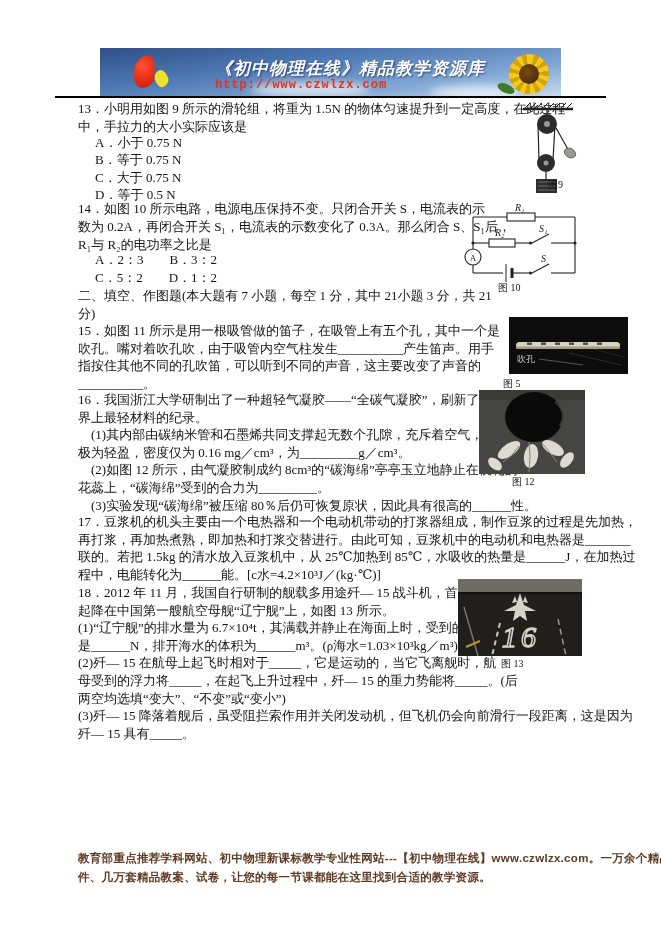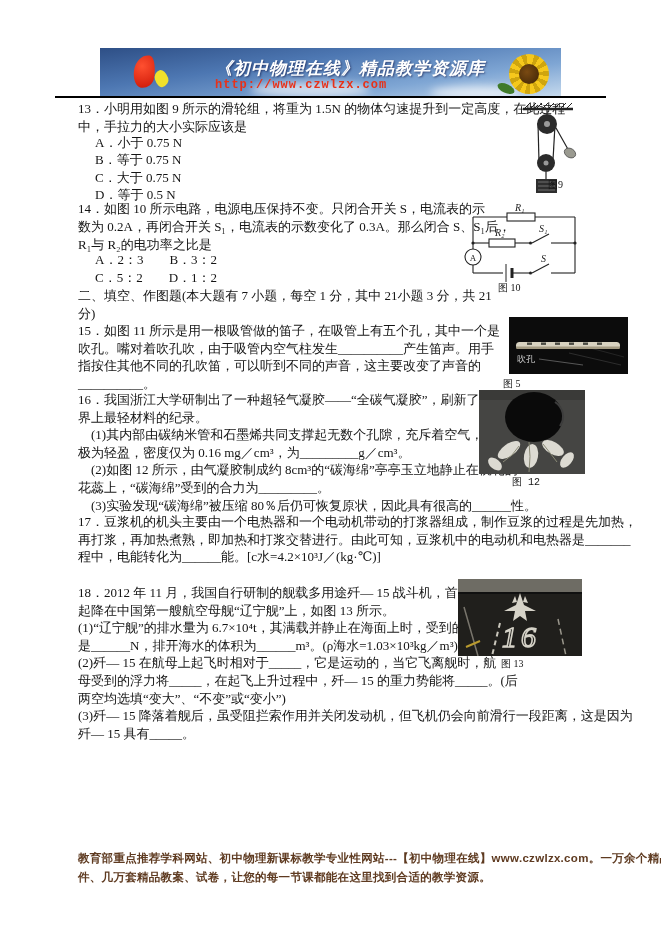--- a/index.html
+++ b/index.html
@@ -184,23 +184,23 @@
       <g fill="#dcdad2">
         <ellipse cx="30" cy="60" rx="13" ry="6" transform="rotate(-35 30 60)"></ellipse>
         <ellipse cx="52" cy="66" rx="7" ry="12" transform="rotate(10 52 66)"></ellipse>
         <ellipse cx="74" cy="58" rx="12" ry="6" transform="rotate(30 74 58)"></ellipse>
         <ellipse cx="88" cy="70" rx="9" ry="5" transform="rotate(-50 88 70)"></ellipse>
         <ellipse cx="16" cy="74" rx="8" ry="5" transform="rotate(40 16 74)"></ellipse>
       </g>
       <path d="M50,52 q2,14 0,30 M40,56 q-6,10 -16,16 M64,54 q8,10 14,18" stroke="#8a8a76" fill="none" stroke-width="1"></path>
     </svg>
   </div>
-  <div class="figlabel" style="left:512px; top:475px;font-family:Liberation Mono, monospace;">图 12</div>
-
-  <div class="tblock" style="left:78px; top:513px; line-height:17.6px;"><div class="tline">17．豆浆机的机头主要由一个电热器和一个电动机带动的打浆器组成，制作豆浆的过程是先加热，</div><div class="tline">再打浆，再加热煮熟，即加热和打浆交替进行。由此可知，豆浆机中的电动机和电热器是_______</div><div class="tline">程中，电能转化为______能。[c水=4.2×10³J／(kg·℃)]</div></div>
+  <div class="figlabel" style="left:512px; top:475px;">图 12</div>
+
+  <div class="tblock" style="left:78px; top:513px; line-height:17.6px;"><div class="tline">17．豆浆机的机头主要由一个电热器和一个电动机带动的打浆器组成，制作豆浆的过程是先加热，</div><div class="tline">再打浆，再加热煮熟，即加热和打浆交替进行。由此可知，豆浆机中的电动机和电热器是_______</div><div class="tline">联的。若把 1.5kg 的清水放入豆浆机中，从 25℃加热到 85℃，水吸收的热量是______J，在加热过</div><div class="tline">程中，电能转化为______能。[c水=4.2×10³J／(kg·℃)]</div></div>
 
   <div class="tblock" style="left:78px; top:584px; line-height:17.6px;"><div class="tline">18．2012 年 11 月，我国自行研制的舰载多用途歼— 15 战斗机，首次成功</div><div class="tline">起降在中国第一艘航空母舰“辽宁舰”上，如图 13 所示。</div><div class="tline">(1)“辽宁舰”的排水量为 6.7×10⁴t，其满载并静止在海面上时，受到的浮力</div><div class="tline">是______N，排开海水的体积为______m³。(ρ海水=1.03×10³kg／m³)</div><div class="tline">(2)歼— 15 在航母上起飞时相对于_____，它是运动的，当它飞离舰时，航</div><div class="tline">母受到的浮力将_____，在起飞上升过程中，歼— 15 的重力势能将_____。(后</div><div class="tline">两空均选填“变大”、“不变”或“变小”)</div><div class="tline">(3)歼— 15 降落着舰后，虽受阻拦索作用并关闭发动机，但飞机仍会向前滑行一段距离，这是因为</div><div class="tline">歼— 15 具有_____。</div></div>
 
   <div class="fig" style="left:458px; top:579px;">
     <svg width="124" height="77" viewBox="0 0 124 77">
       <rect width="124" height="77" fill="#201f1c"></rect>
       <rect width="124" height="13" fill="#6e6c64"></rect>
       <rect y="13" width="124" height="2" fill="#101010"></rect>
       <g fill="#d6d3c8">
         <polygon points="62,14 58,26 46,32 57,32 55,42 62,37 69,42 67,32 78,32 66,26"></polygon>

